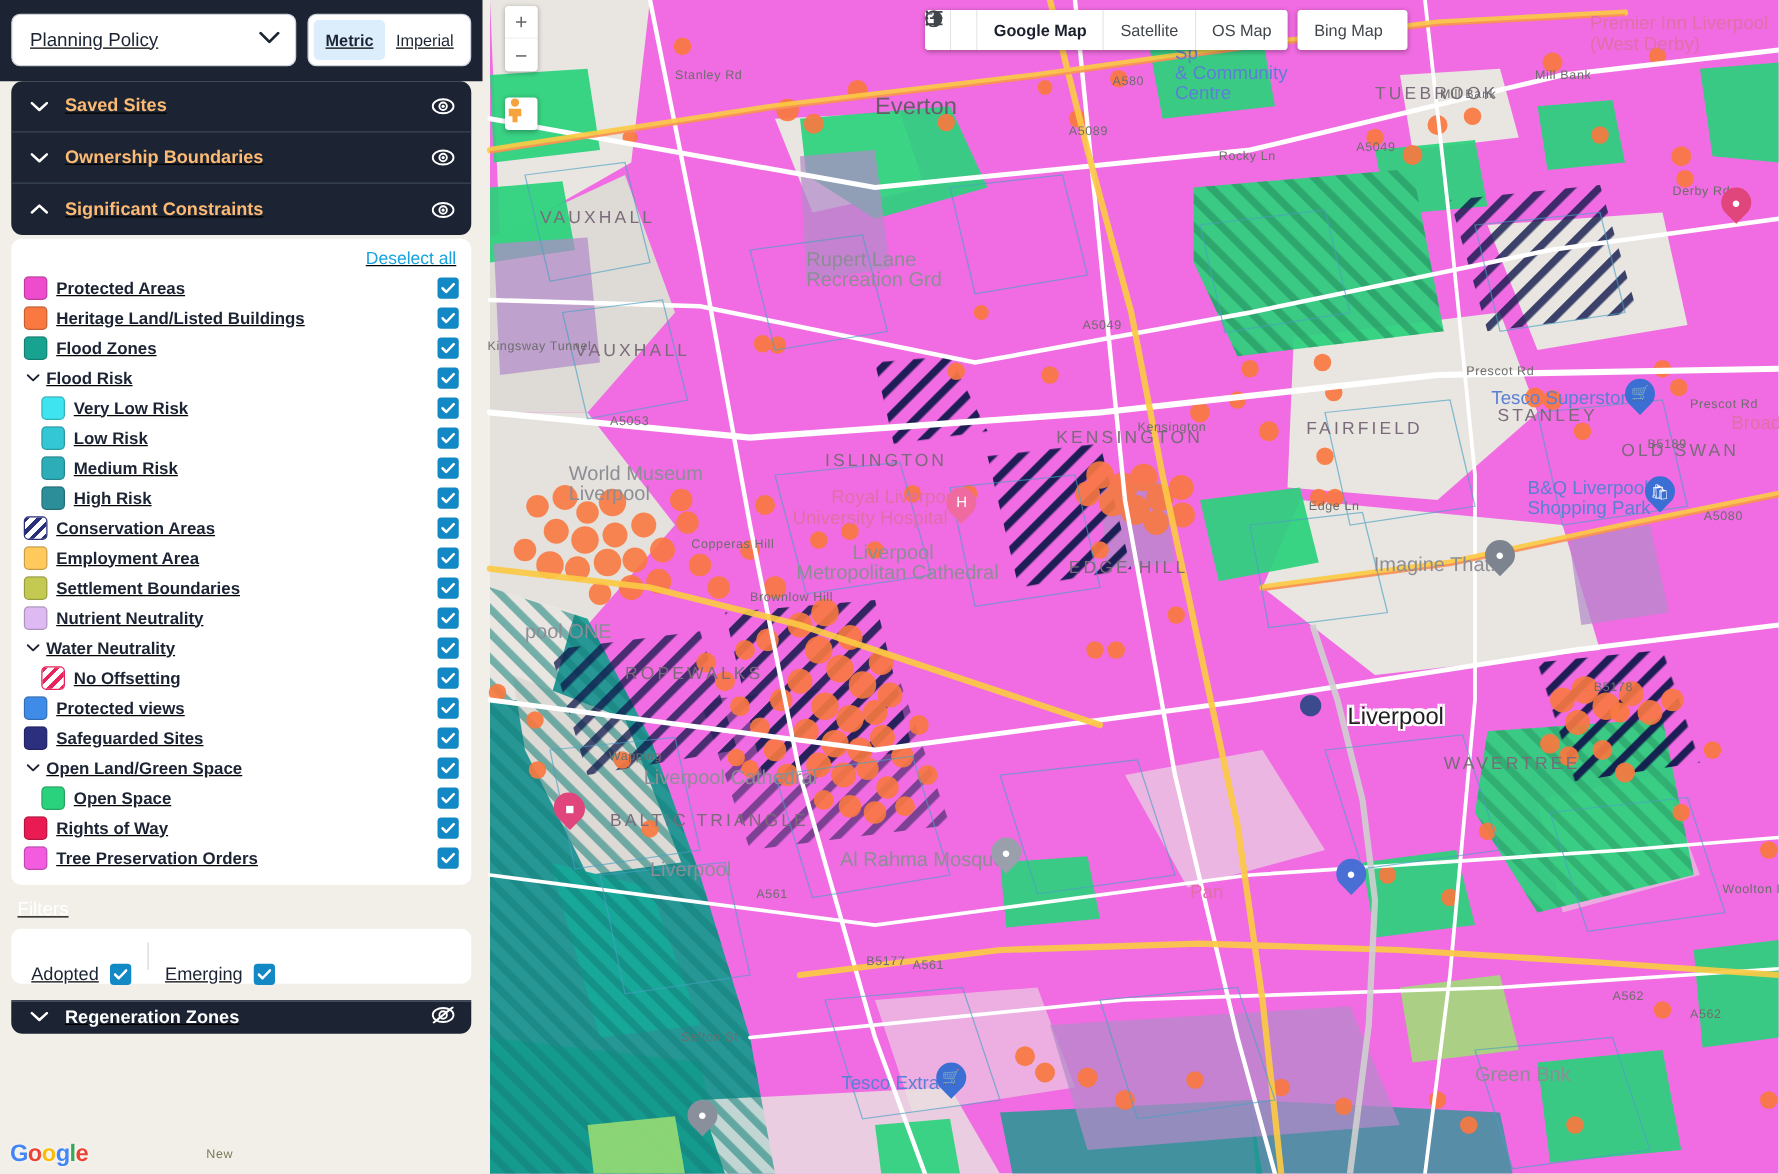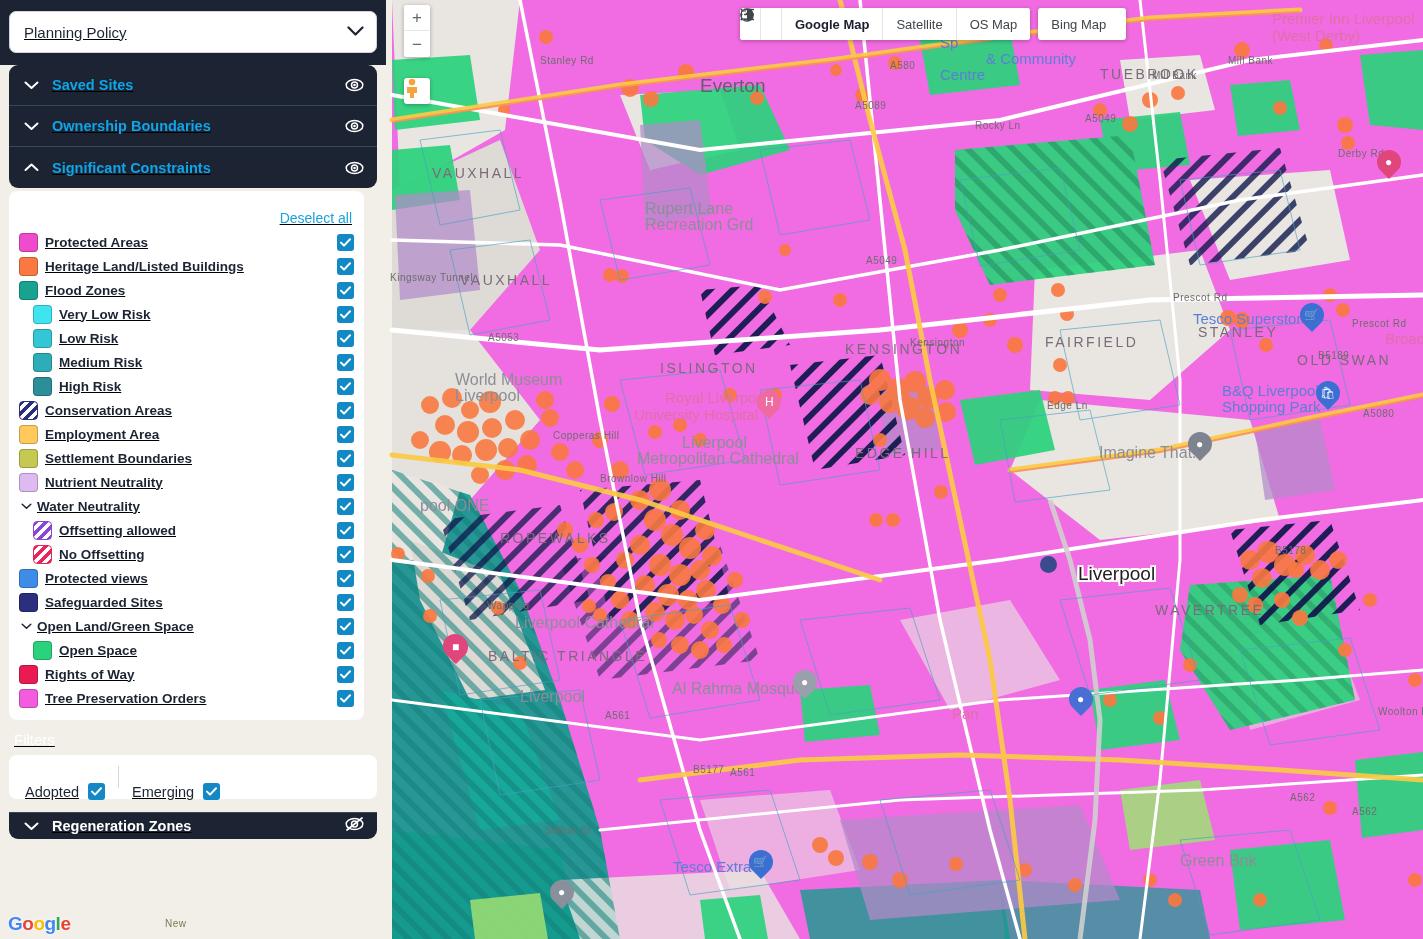--- a/index.html
+++ b/index.html
@@ -133,26 +133,26 @@
     margin: 0 9px; background: #1c2433; border-radius: 9px;
     pointer-events: auto; overflow: hidden;
   }
   .section-header {
     display: flex; align-items: center; gap: 13px;
     height: 41px; padding: 0 13px 0 15px; cursor: pointer;
     border-bottom: 1px solid #3a4557;
   }
   .section-header:last-of-type { border-bottom: none; }
   .section-header .caret { width: 15px; display: flex; align-items: center; justify-content: center; }
-  .section-header .title { flex: 1; font-size: 14.5px; font-weight: bold; color: #0ea5e9; }
+  .section-header .title { flex: 1; font-size: 14.5px; font-weight: bold; color: #fdba74; }
   .section-header .eye { width: 20px; display: flex; align-items: center; justify-content: center; }
 
   #legend-box {
-    background: #fff; border-radius: 8px; margin: 3px 22px 0 9px;
-    padding: 18px 10px 10px 10px; pointer-events: auto;
+    background: #fff; border-radius: 8px; margin: 3px 9px 0 9px;
+    padding: 6px 10px 10px 10px; pointer-events: auto;
   }
   #deselect-row { display: flex; justify-content: flex-end; padding: 1px 2px 4px 0; }
   #deselect-all {
     font-size: 14px; color: #17a2e0; cursor: pointer; background: none;
     border: none; font-family: "Liberation Sans", sans-serif;
   }
   .legend-row {
     display: flex; align-items: center; height: 24px; cursor: pointer;
   }
   .legend-row .swatch-wrap { width: 26px; display: flex; align-items: center; }
@@ -501,21 +501,21 @@
 
     <div id="map-labels">
         <div class="map-label lbl-town" style="left: 700px; top: 75px;">Everton</div>
         <div class="map-label lbl-district" style="left: 1100px; top: 66px;">TUEBROOK</div>
         <div class="map-label lbl-district" style="left: 432px; top: 165px;">VAUXHALL</div>
         <div class="map-label lbl-road" style="left: 390px; top: 272px;">Kingsway Tunnel</div>
         <div class="map-label lbl-district" style="left: 460px; top: 272px;">VAUXHALL</div>
         <div class="map-label lbl-poi-grey" style="left: 645px; top: 200px;">Rupert Lane</div>
         <div class="map-label lbl-poi-grey" style="left: 645px; top: 216px; text-align: right;">Recreation Grd</div>
         <div class="map-label lbl-poi" style="left: 940px; top: 34px;">Sp</div>
-        <div class="map-label lbl-poi" style="left: 940px; top: 50px; margin-left: 46px;">&amp; Community</div>
+        <div class="map-label lbl-poi" style="left: 940px; top: 50px;">&amp; Community</div>
         <div class="map-label lbl-poi" style="left: 940px; top: 66px;">Centre</div>
         <div class="map-label lbl-poi-pink" style="left: 1272px; top: 10px;">Premier Inn Liverpool</div>
         <div class="map-label lbl-poi-pink" style="left: 1272px; top: 27px;">(West Derby)</div>
         <div class="map-label lbl-road" style="left: 1228px; top: 55px;">Mill Bank</div>
         <div class="map-label lbl-district" style="left: 845px; top: 341px;">KENSINGTON</div>
         <div class="map-label lbl-district" style="left: 660px; top: 360px;">ISLINGTON</div>
         <div class="map-label lbl-poi-grey" style="left: 455px; top: 371px;">World Museum</div>
         <div class="map-label lbl-poi-grey" style="left: 455px; top: 387px;">Liverpool</div>
         <div class="map-label lbl-poi-pink" style="left: 665px; top: 389px;">Royal Liverpool</div>
         <div class="map-label lbl-poi-pink" style="left: 634px; top: 406px;">University Hospital</div>
@@ -684,20 +684,24 @@
 
     <div id="top-bar">
       <div id="policy-select">
         <span class="txt">Planning Policy</span>
         <span>
           <svg width="17" height="11" viewBox="0 0 17 11">
             <path d="M1.5 1.5 L8.5 8.5 L15.5 1.5" fill="none" stroke="#1c2433" stroke-width="2.2" stroke-linecap="round" stroke-linejoin="round"></path>
           </svg>
         </span>
       </div>
+      <div id="unit-toggle">
+        <button class="unit-btn active">Metric</button>
+        <button class="unit-btn">Imperial</button>
+      </div>
     </div>
 
     <div id="layer-card">
 
       <div class="section-header">
         <span class="caret">
           <svg width="15" height="9" viewBox="0 0 15 9">
             <path d="M1.5 1.5 L7.5 7 L13.5 1.5" fill="none" stroke="#ffffff" stroke-width="2" stroke-linecap="round" stroke-linejoin="round"></path>
           </svg>
         </span>
@@ -775,126 +779,128 @@
             <span class="swatch-wrap">
               <span class="swatch" style="background:#18a391;"></span>
             </span>
             <span class="lbl">Flood Zones</span>
             <span class="cbx">
               <svg width="11" height="9" viewBox="0 0 11 9">
                 <path d="M1 4.6 L4 7.6 L10 1.3" fill="none" stroke="#fff" stroke-width="2" stroke-linecap="round" stroke-linejoin="round"></path>
               </svg>
             </span>
           </div>
-          <div class="legend-row indent1">
-            <span class="swatch-wrap">
-              <span class="swatch" style="background:#3ee4ef;"></span>
-            </span>
-            <span class="lbl">Very Low Risk</span>
-            <span class="cbx">
-              <svg width="11" height="9" viewBox="0 0 11 9">
-                <path d="M1 4.6 L4 7.6 L10 1.3" fill="none" stroke="#fff" stroke-width="2" stroke-linecap="round" stroke-linejoin="round"></path>
-              </svg>
-            </span>
-          </div>
-          <div class="legend-row indent1">
-            <span class="swatch-wrap">
-              <span class="swatch" style="background:#33c6d4;"></span>
-            </span>
-            <span class="lbl">Low Risk</span>
-            <span class="cbx">
-              <svg width="11" height="9" viewBox="0 0 11 9">
-                <path d="M1 4.6 L4 7.6 L10 1.3" fill="none" stroke="#fff" stroke-width="2" stroke-linecap="round" stroke-linejoin="round"></path>
-              </svg>
-            </span>
-          </div>
-          <div class="legend-row indent1">
-            <span class="swatch-wrap">
-              <span class="swatch" style="background:#2cadb8;"></span>
-            </span>
-            <span class="lbl">Medium Risk</span>
-            <span class="cbx">
-              <svg width="11" height="9" viewBox="0 0 11 9">
-                <path d="M1 4.6 L4 7.6 L10 1.3" fill="none" stroke="#fff" stroke-width="2" stroke-linecap="round" stroke-linejoin="round"></path>
-              </svg>
-            </span>
-          </div>
-          <div class="legend-row indent1">
-            <span class="swatch-wrap">
-              <span class="swatch" style="background:#2c8e99;"></span>
-            </span>
-            <span class="lbl">High Risk</span>
-            <span class="cbx">
-              <svg width="11" height="9" viewBox="0 0 11 9">
-                <path d="M1 4.6 L4 7.6 L10 1.3" fill="none" stroke="#fff" stroke-width="2" stroke-linecap="round" stroke-linejoin="round"></path>
-              </svg>
-            </span>
-          </div>
-          <div class="legend-row">
-            <span class="swatch-wrap">
-              <span class="swatch" style="background:repeating-linear-gradient(135deg,#2a2f7a 0 3px, #ffffff 3px 7px);border-color:#2a2f7a;"></span>
-            </span>
-            <span class="lbl">Conservation Areas</span>
-            <span class="cbx">
-              <svg width="11" height="9" viewBox="0 0 11 9">
-                <path d="M1 4.6 L4 7.6 L10 1.3" fill="none" stroke="#fff" stroke-width="2" stroke-linecap="round" stroke-linejoin="round"></path>
-              </svg>
-            </span>
-          </div>
-          <div class="legend-row">
-            <span class="swatch-wrap">
-              <span class="swatch" style="background:#ffc95c;"></span>
-            </span>
-            <span class="lbl">Employment Area</span>
-            <span class="cbx">
-              <svg width="11" height="9" viewBox="0 0 11 9">
-                <path d="M1 4.6 L4 7.6 L10 1.3" fill="none" stroke="#fff" stroke-width="2" stroke-linecap="round" stroke-linejoin="round"></path>
-              </svg>
-            </span>
-          </div>
-          <div class="legend-row">
-            <span class="swatch-wrap">
-              <span class="swatch" style="background:#c4c951;"></span>
-            </span>
-            <span class="lbl">Settlement Boundaries</span>
-            <span class="cbx">
-              <svg width="11" height="9" viewBox="0 0 11 9">
-                <path d="M1 4.6 L4 7.6 L10 1.3" fill="none" stroke="#fff" stroke-width="2" stroke-linecap="round" stroke-linejoin="round"></path>
-              </svg>
-            </span>
-          </div>
-          <div class="legend-row">
-            <span class="swatch-wrap">
-              <span class="swatch" style="background:#ddbbf2;"></span>
-            </span>
-            <span class="lbl">Nutrient Neutrality</span>
-            <span class="cbx">
-              <svg width="11" height="9" viewBox="0 0 11 9">
-                <path d="M1 4.6 L4 7.6 L10 1.3" fill="none" stroke="#fff" stroke-width="2" stroke-linecap="round" stroke-linejoin="round"></path>
-              </svg>
-            </span>
-          </div>
           <div class="legend-row group">
             <span class="grp-caret">
               <svg width="11" height="7" viewBox="0 0 11 7">
                 <path d="M1.2 1.2 L5.5 5.3 L9.8 1.2" fill="none" stroke="#1c2433" stroke-width="1.5" stroke-linecap="round" stroke-linejoin="round"></path>
               </svg>
             </span>
+            <span class="lbl">Flood Risk</span>
+            <span class="cbx">
+              <svg width="11" height="9" viewBox="0 0 11 9">
+                <path d="M1 4.6 L4 7.6 L10 1.3" fill="none" stroke="#fff" stroke-width="2" stroke-linecap="round" stroke-linejoin="round"></path>
+              </svg>
+            </span>
+          </div>
+          <div class="legend-row indent1">
+            <span class="swatch-wrap">
+              <span class="swatch" style="background:#3ee4ef;"></span>
+            </span>
+            <span class="lbl">Very Low Risk</span>
+            <span class="cbx">
+              <svg width="11" height="9" viewBox="0 0 11 9">
+                <path d="M1 4.6 L4 7.6 L10 1.3" fill="none" stroke="#fff" stroke-width="2" stroke-linecap="round" stroke-linejoin="round"></path>
+              </svg>
+            </span>
+          </div>
+          <div class="legend-row indent1">
+            <span class="swatch-wrap">
+              <span class="swatch" style="background:#33c6d4;"></span>
+            </span>
+            <span class="lbl">Low Risk</span>
+            <span class="cbx">
+              <svg width="11" height="9" viewBox="0 0 11 9">
+                <path d="M1 4.6 L4 7.6 L10 1.3" fill="none" stroke="#fff" stroke-width="2" stroke-linecap="round" stroke-linejoin="round"></path>
+              </svg>
+            </span>
+          </div>
+          <div class="legend-row indent1">
+            <span class="swatch-wrap">
+              <span class="swatch" style="background:#2cadb8;"></span>
+            </span>
+            <span class="lbl">Medium Risk</span>
+            <span class="cbx">
+              <svg width="11" height="9" viewBox="0 0 11 9">
+                <path d="M1 4.6 L4 7.6 L10 1.3" fill="none" stroke="#fff" stroke-width="2" stroke-linecap="round" stroke-linejoin="round"></path>
+              </svg>
+            </span>
+          </div>
+          <div class="legend-row indent1">
+            <span class="swatch-wrap">
+              <span class="swatch" style="background:#2c8e99;"></span>
+            </span>
+            <span class="lbl">High Risk</span>
+            <span class="cbx">
+              <svg width="11" height="9" viewBox="0 0 11 9">
+                <path d="M1 4.6 L4 7.6 L10 1.3" fill="none" stroke="#fff" stroke-width="2" stroke-linecap="round" stroke-linejoin="round"></path>
+              </svg>
+            </span>
+          </div>
+          <div class="legend-row">
+            <span class="swatch-wrap">
+              <span class="swatch" style="background:repeating-linear-gradient(135deg,#2a2f7a 0 3px, #ffffff 3px 7px);border-color:#2a2f7a;"></span>
+            </span>
+            <span class="lbl">Conservation Areas</span>
+            <span class="cbx">
+              <svg width="11" height="9" viewBox="0 0 11 9">
+                <path d="M1 4.6 L4 7.6 L10 1.3" fill="none" stroke="#fff" stroke-width="2" stroke-linecap="round" stroke-linejoin="round"></path>
+              </svg>
+            </span>
+          </div>
+          <div class="legend-row">
+            <span class="swatch-wrap">
+              <span class="swatch" style="background:#ffc95c;"></span>
+            </span>
+            <span class="lbl">Employment Area</span>
+            <span class="cbx">
+              <svg width="11" height="9" viewBox="0 0 11 9">
+                <path d="M1 4.6 L4 7.6 L10 1.3" fill="none" stroke="#fff" stroke-width="2" stroke-linecap="round" stroke-linejoin="round"></path>
+              </svg>
+            </span>
+          </div>
+          <div class="legend-row">
+            <span class="swatch-wrap">
+              <span class="swatch" style="background:#c4c951;"></span>
+            </span>
+            <span class="lbl">Settlement Boundaries</span>
+            <span class="cbx">
+              <svg width="11" height="9" viewBox="0 0 11 9">
+                <path d="M1 4.6 L4 7.6 L10 1.3" fill="none" stroke="#fff" stroke-width="2" stroke-linecap="round" stroke-linejoin="round"></path>
+              </svg>
+            </span>
+          </div>
+          <div class="legend-row">
+            <span class="swatch-wrap">
+              <span class="swatch" style="background:#ddbbf2;"></span>
+            </span>
+            <span class="lbl">Nutrient Neutrality</span>
+            <span class="cbx">
+              <svg width="11" height="9" viewBox="0 0 11 9">
+                <path d="M1 4.6 L4 7.6 L10 1.3" fill="none" stroke="#fff" stroke-width="2" stroke-linecap="round" stroke-linejoin="round"></path>
+              </svg>
+            </span>
+          </div>
+          <div class="legend-row group">
+            <span class="grp-caret">
+              <svg width="11" height="7" viewBox="0 0 11 7">
+                <path d="M1.2 1.2 L5.5 5.3 L9.8 1.2" fill="none" stroke="#1c2433" stroke-width="1.5" stroke-linecap="round" stroke-linejoin="round"></path>
+              </svg>
+            </span>
             <span class="lbl">Water Neutrality</span>
-            <span class="cbx">
-              <svg width="11" height="9" viewBox="0 0 11 9">
-                <path d="M1 4.6 L4 7.6 L10 1.3" fill="none" stroke="#fff" stroke-width="2" stroke-linecap="round" stroke-linejoin="round"></path>
-              </svg>
-            </span>
-          </div>
-          <div class="legend-row indent1">
-            <span class="swatch-wrap">
-              <span class="swatch" style="background:repeating-linear-gradient(135deg,#8b44d6 0 3px, #ffffff 3px 7px);border-color:#8b44d6;"></span>
-            </span>
-            <span class="lbl">Offsetting allowed</span>
             <span class="cbx">
               <svg width="11" height="9" viewBox="0 0 11 9">
                 <path d="M1 4.6 L4 7.6 L10 1.3" fill="none" stroke="#fff" stroke-width="2" stroke-linecap="round" stroke-linejoin="round"></path>
               </svg>
             </span>
           </div>
           <div class="legend-row indent1">
             <span class="swatch-wrap">
               <span class="swatch" style="background:repeating-linear-gradient(135deg,#e8245c 0 3px, #ffffff 3px 7px);border-color:#e8245c;"></span>
             </span>

